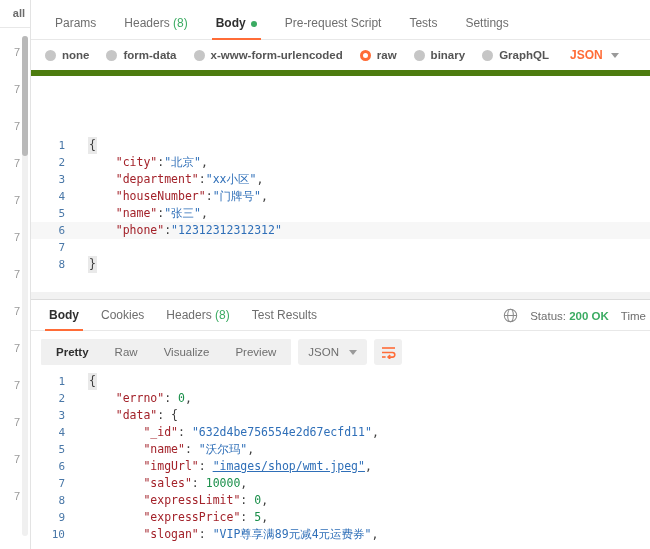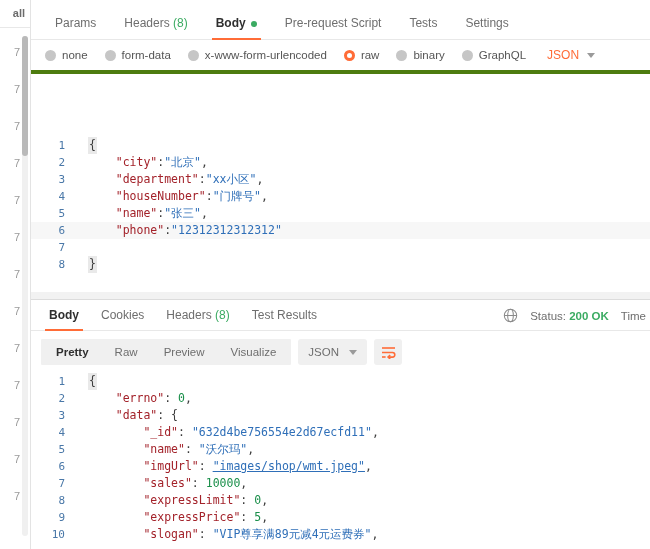--- a/index.html
+++ b/index.html
@@ -158,22 +158,23 @@
     margin-left: 5px;
     vertical-align: middle;
   }
 
   
   .body-types {
     display: flex;
     align-items: center;
     height: 30px;
     padding-left: 14px;
-    border-bottom: 4px solid #4d7c0f;
+    border-bottom: 6px solid #4d7c0f;
     gap: 7px;
+    font-weight: bold;
   }
   .radio-item {
     display: flex;
     align-items: center;
     gap: 6px;
     margin-right: 10px;
     cursor: pointer;
   }
   .radio-dot {
     width: 11px; height: 11px;
@@ -537,22 +538,22 @@
           <span class="status-val">200 OK</span>
         </span>
         <span class="time-text">Time</span>
       </div>
     </div>
 
     <div class="resp-toolbar">
       <div class="seg-group" id="view-modes">
           <div class="seg active">Pretty</div>
           <div class="seg">Raw</div>
+          <div class="seg">Visualize</div>
           <div class="seg">Preview</div>
-          <div class="seg">Visualize</div>
         </div>
       <div class="mini-select">
         <span class="mini-select-label">JSON</span>
         <span class="caret-down"></span>
       </div>
       <div class="wrap-btn">
         <svg width="15" height="13" viewBox="0 0 15 13">
           <line x1="1" y1="2" x2="14" y2="2" stroke="#ff6c37" stroke-width="1.6"></line>
           <path d="M1 6.5 H11.5 a2.3 2.3 0 0 1 0 4.6 H7.5" fill="none" stroke="#ff6c37" stroke-width="1.6"></path>
           <polyline points="9.2,9.2 7.1,11.1 9.2,13" fill="none" stroke="#ff6c37" stroke-width="1.6"></polyline>

